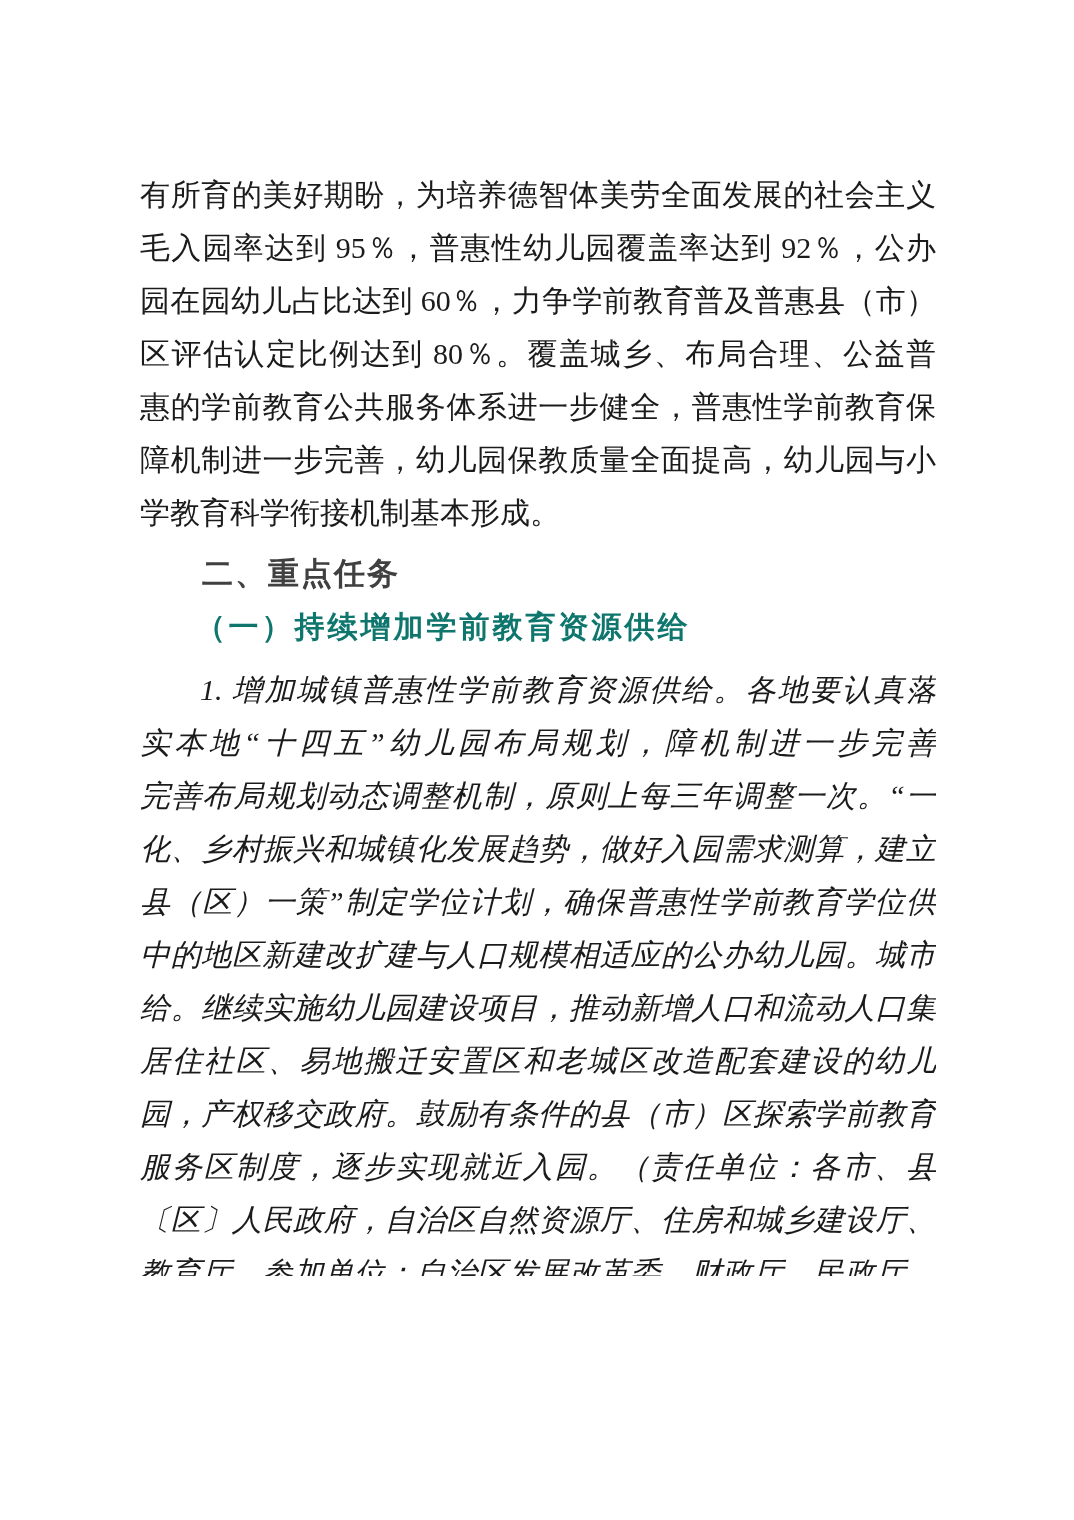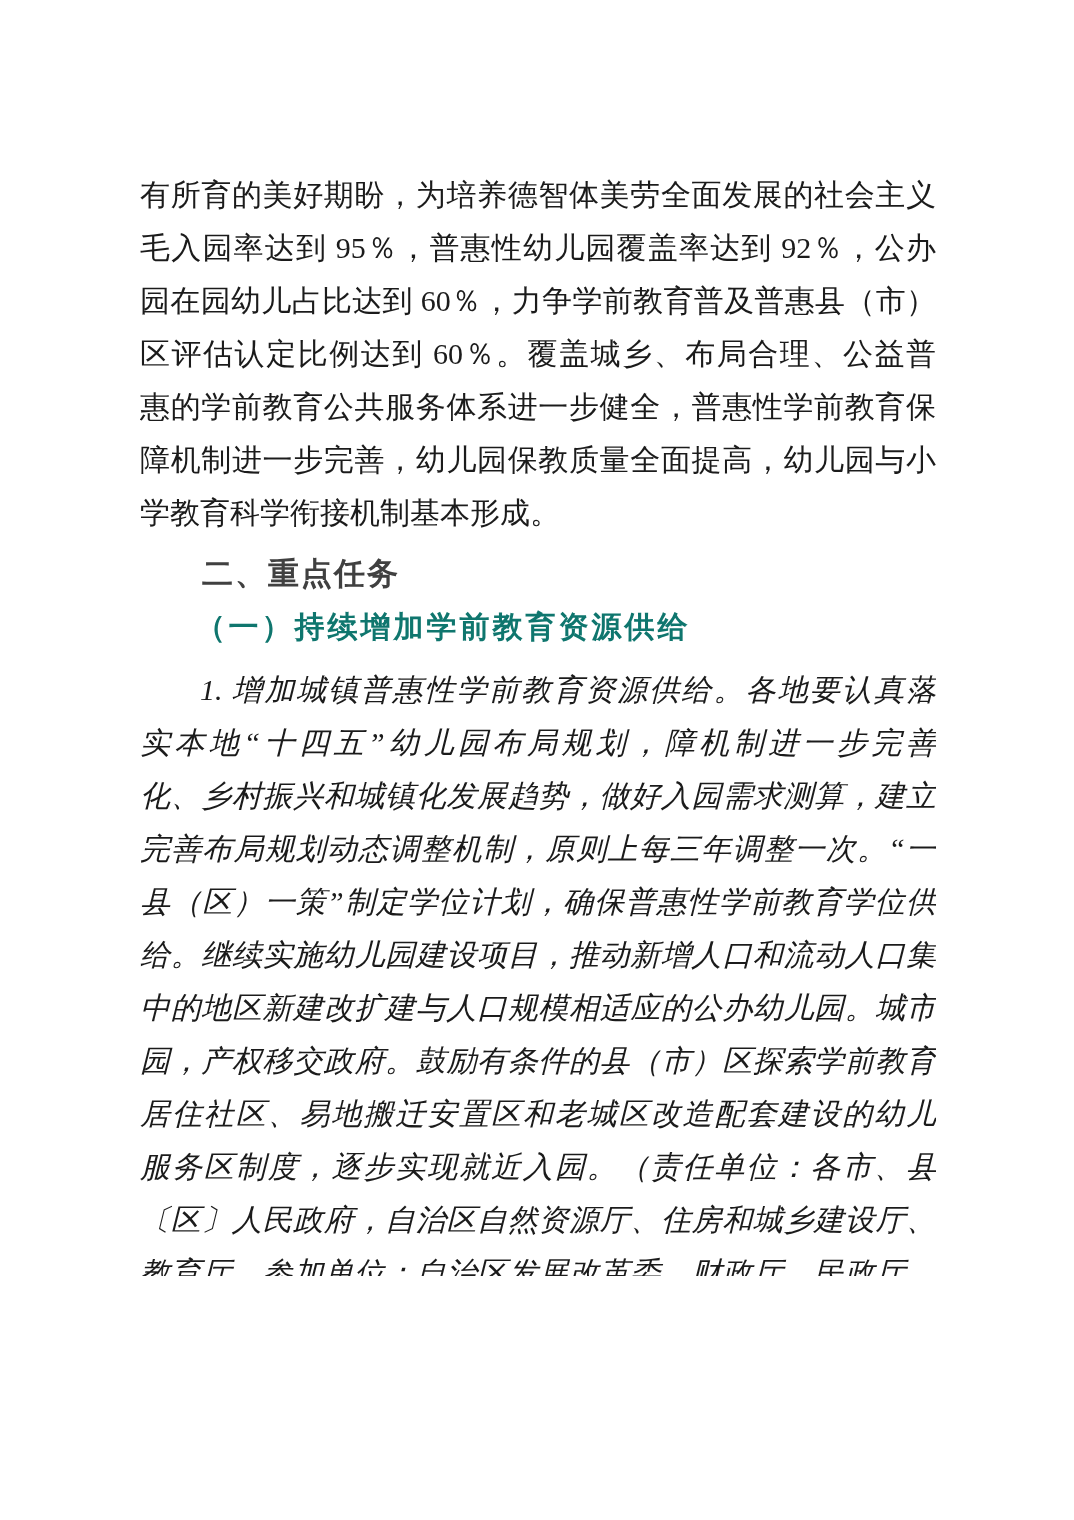--- a/index.html
+++ b/index.html
@@ -75,40 +75,40 @@
 </head>
 <body>
 
 <div class="page">
   <div class="content">
 
     <div class="paragraph">
         <div class="line">有所育的美好期盼，为培养德智体美劳全面发展的社会主义</div>
         <div class="line">毛入园率达到 95％，普惠性幼儿园覆盖率达到 92％，公办</div>
         <div class="line">园在园幼儿占比达到 60％，力争学前教育普及普惠县（市）</div>
-        <div class="line">区评估认定比例达到 60％。覆盖城乡、布局合理、公益普</div>
+        <div class="line">区评估认定比例达到 80％。覆盖城乡、布局合理、公益普</div>
         <div class="line">惠的学前教育公共服务体系进一步健全，普惠性学前教育保</div>
         <div class="line">障机制进一步完善，幼儿园保教质量全面提高，幼儿园与小</div>
         <div class="line last-left">学教育科学衔接机制基本形成。</div>
       </div>
 
     <div class="section-heading">二、重点任务</div>
 
     <div class="subsection-heading">（一）持续增加学前教育资源供给</div>
 
     <div class="paragraph task-paragraph">
         <div class="line indent-first">1. 增加城镇普惠性学前教育资源供给。各地要认真落</div>
         <div class="line">实本地“十四五”幼儿园布局规划，障机制进一步完善</div>
+        <div class="line">完善布局规划动态调整机制，原则上每三年调整一次。“一</div>
         <div class="line">化、乡村振兴和城镇化发展趋势，做好入园需求测算，建立</div>
-        <div class="line">完善布局规划动态调整机制，原则上每三年调整一次。“一</div>
         <div class="line">县（区）一策”制定学位计划，确保普惠性学前教育学位供</div>
+        <div class="line">中的地区新建改扩建与人口规模相适应的公办幼儿园。城市</div>
         <div class="line">给。继续实施幼儿园建设项目，推动新增人口和流动人口集</div>
-        <div class="line">中的地区新建改扩建与人口规模相适应的公办幼儿园。城市</div>
+        <div class="line">居住社区、易地搬迁安置区和老城区改造配套建设的幼儿</div>
         <div class="line">园，产权移交政府。鼓励有条件的县（市）区探索学前教育</div>
-        <div class="line">居住社区、易地搬迁安置区和老城区改造配套建设的幼儿</div>
         <div class="line">服务区制度，逐步实现就近入园。（责任单位：各市、县</div>
         <div class="line">〔区〕人民政府，自治区自然资源厅、住房和城乡建设厅、</div>
         <div class="line">教育厅。参加单位：自治区发展改革委、财政厅、民政厅、</div>
       </div>
 
   </div>
 
   <div class="page-number">— 5 —</div>
 </div>
 

